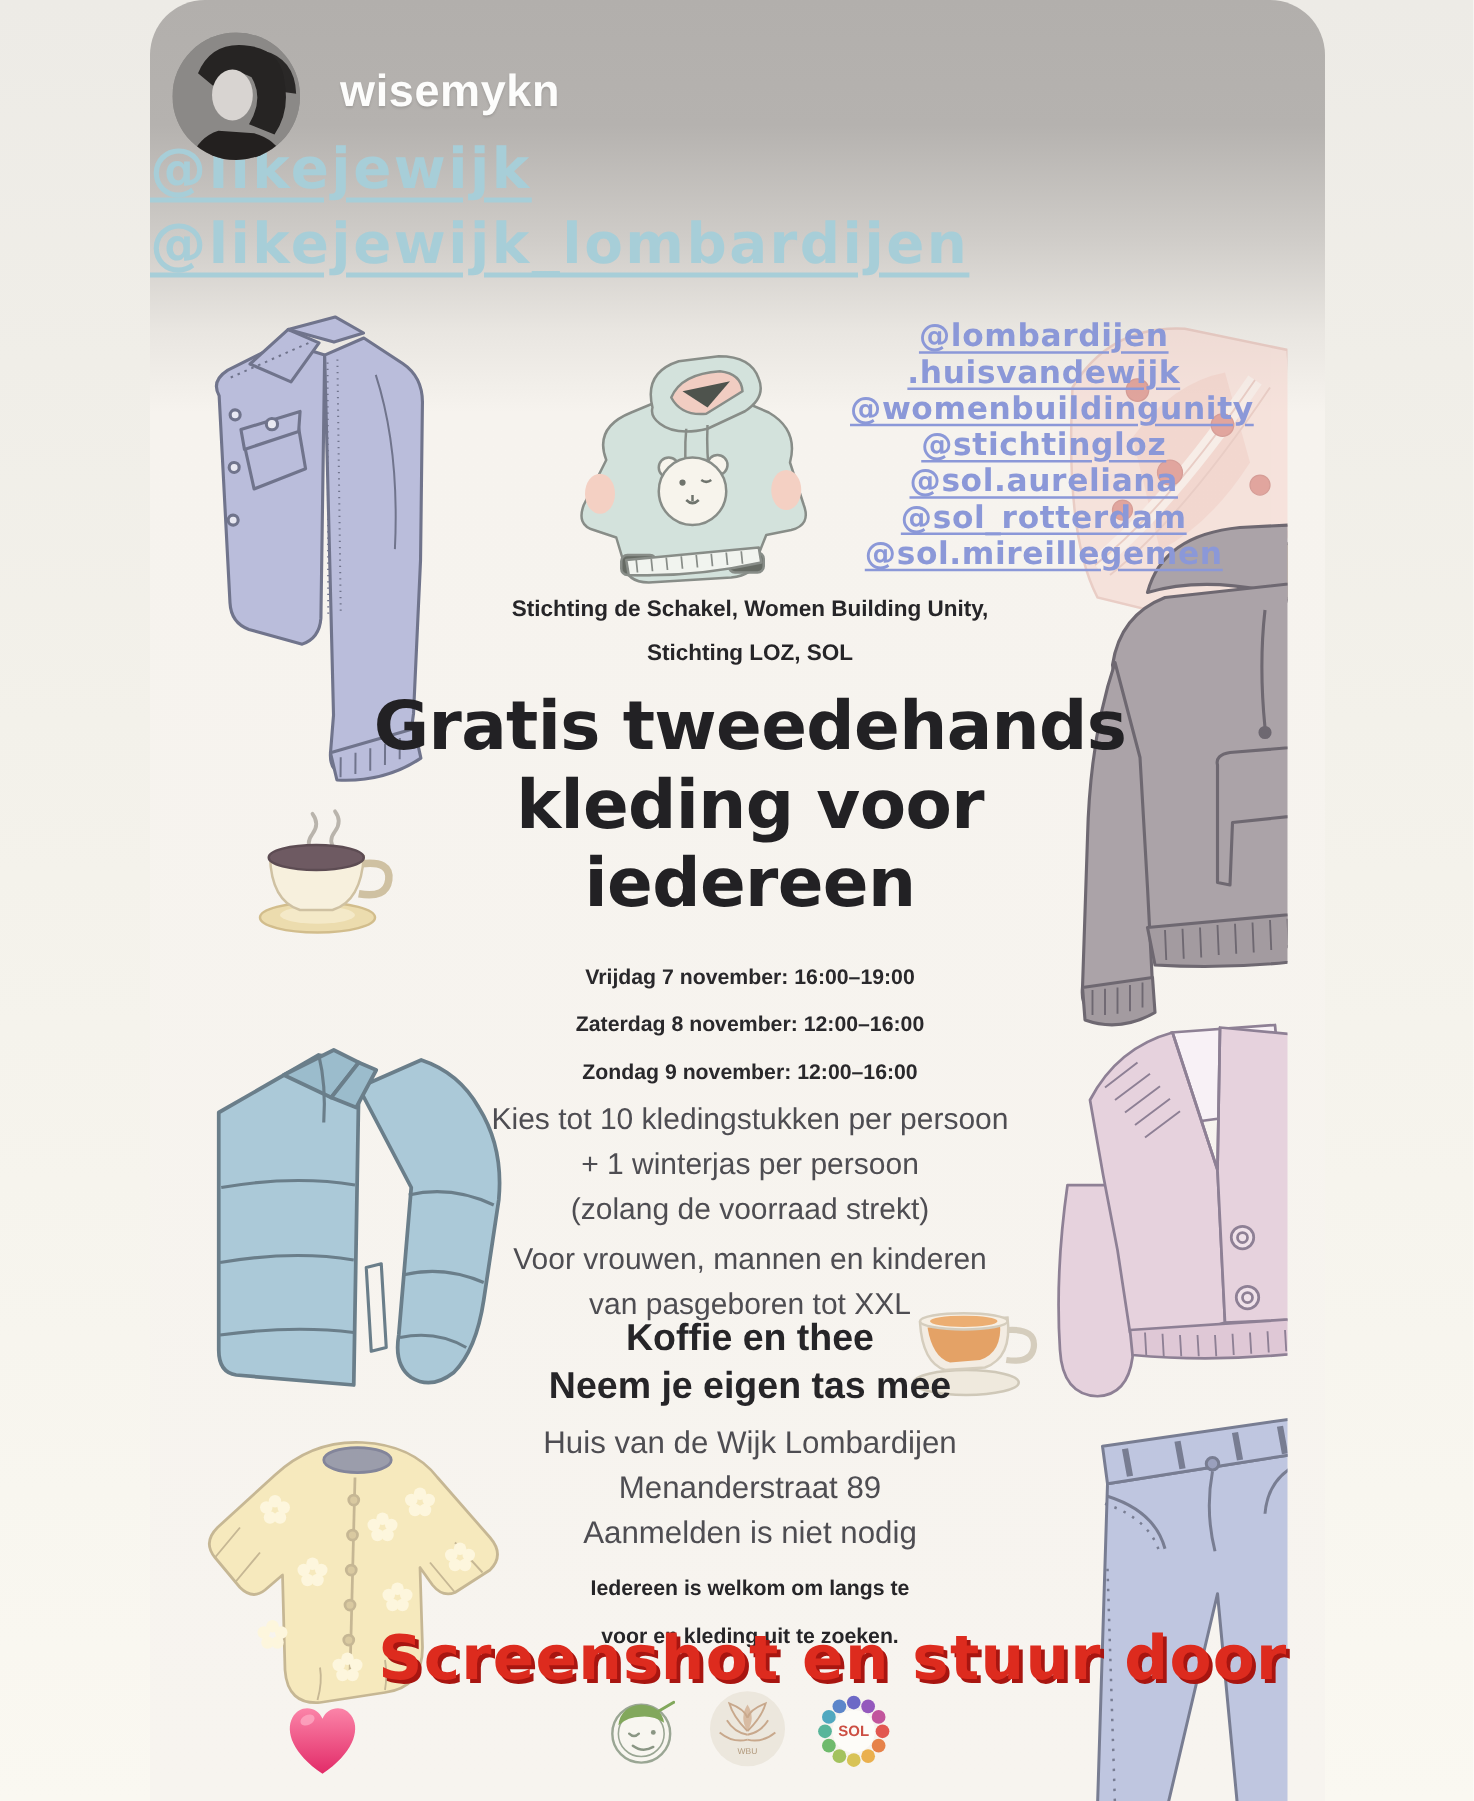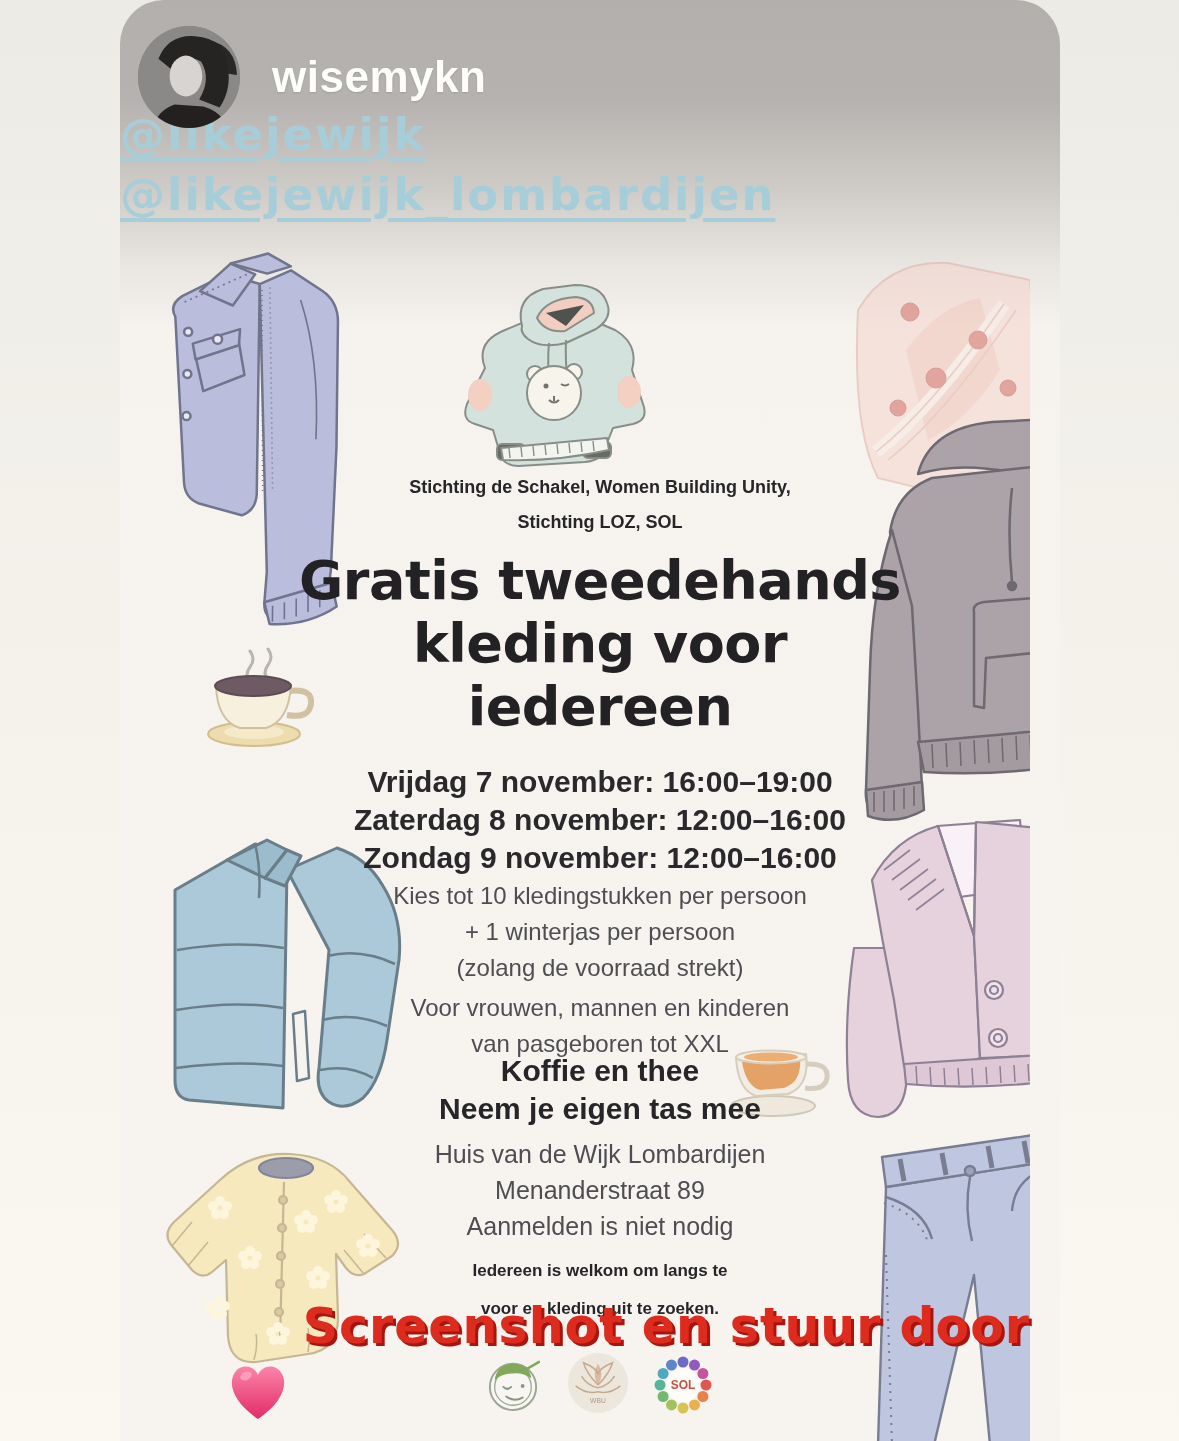--- a/index.html
+++ b/index.html
@@ -14,41 +14,41 @@
                      #e9e6e1 265px,#f6f3ee 330px,#f7f4ef 100%); }
 
   .flyer-clip { position:absolute; left:0; top:0; width:910px; height:1441px;
                 overflow:hidden; z-index:1; }
   .ill { position:absolute; }
 
   
   .hdr { position:absolute; left:0; top:0; width:100%; height:140px; z-index:3; }
   .avatar { position:absolute; left:18px; top:26px; width:102px; height:102px;
             border-radius:50%; overflow:hidden; background:#8b8987; }
-  .username { position:absolute; left:152px; top:52px; font-size:44px; font-weight:600;
+  .username { position:absolute; left:152px; top:52px; font-size:36px; font-weight:600;
               color:#fdfdfc; letter-spacing:.5px; text-shadow:0 1px 2px rgba(0,0,0,.12); }
 
   
   .tags-top { position:absolute; left:0; top:105px; width:840px; text-align:left; z-index:2; }
   .tags-top .line { display:block; font-family:"DejaVu Sans",sans-serif; font-weight:bold;
         font-size:45px; letter-spacing:2px; color:#a7ced8; white-space:nowrap;
         line-height:60px; text-decoration:underline; text-decoration-thickness:4px;
         text-underline-offset:8px; }
   .mentions { position:absolute; left:560px; top:254px; width:310px; text-align:center; z-index:2; }
   .mentions .line { display:block; font-family:"DejaVu Sans",sans-serif; font-weight:bold;
         font-size:25px; letter-spacing:.5px; color:#8b98d8; white-space:nowrap; line-height:29px;
         text-decoration:underline; text-decoration-thickness:2px; text-underline-offset:4px; }
 
   
   .col { position:absolute; left:140px; width:680px; text-align:center; z-index:2; }
   .col .line { display:block; white-space:nowrap; }
   .organizers { top:470px; font-size:18px; font-weight:700; color:#262528; line-height:35px; }
   .title { top:549px; font-size:54px; font-weight:800; color:#222124; line-height:63px;
            letter-spacing:-.5px; font-family:"DejaVu Sans","Liberation Sans",sans-serif; }
-  .schedule { top:763px; font-size:30px; font-weight:700; color:#29282b; line-height:38px; }
+  .schedule { top:763px; font-size:17px; font-weight:700; color:#29282b; line-height:38px; }
   .rules { top:878px; font-size:24px; font-weight:400; color:#4e4d52; line-height:36px; }
   .audience { top:990px; font-size:24px; font-weight:400; color:#4e4d52; line-height:36px; }
   .amenities { top:1052px; font-size:30px; font-weight:700; color:#262528; line-height:38px; }
   .location { top:1136px; font-size:25px; font-weight:400; color:#4e4d52; line-height:36px; }
   .welcome { top:1252px; font-size:17px; font-weight:700; color:#262528; line-height:38px; }
 
   .cta { position:absolute; left:30px; top:1298px; width:880px; text-align:right; z-index:2;
          font-family:"DejaVu Sans",sans-serif; font-weight:800; font-size:49px;
          letter-spacing:1px; color:#dd2b1e; white-space:nowrap;
          text-shadow:3px 3px 0 #a81510; }
@@ -260,20 +260,29 @@
         </svg>
       </div>
       <div class="username">wisemykn</div>
     </div>
 
     <div class="tags-top">
       <span class="line">@likejewijk</span>
       <span class="line">@likejewijk_lombardijen</span>
     </div>
 
+    <div class="mentions">
+      <span class="line">@lombardijen</span>
+      <span class="line">.huisvandewijk</span>
+      <span class="line">@womenbuildingunity</span>
+      <span class="line">@stichtingloz</span>
+      <span class="line">@sol.aureliana</span>
+      <span class="line">@sol_rotterdam</span>
+      <span class="line">@sol.mireillegemen</span>
+    </div>
 
     <div class="col organizers">
       <span class="line">Stichting de Schakel, Women Building Unity,</span>
       <span class="line">Stichting LOZ, SOL</span>
     </div>
 
     <div class="col title">
       <span class="line">Gratis tweedehands</span>
       <span class="line">kleding voor</span>
       <span class="line">iedereen</span>

